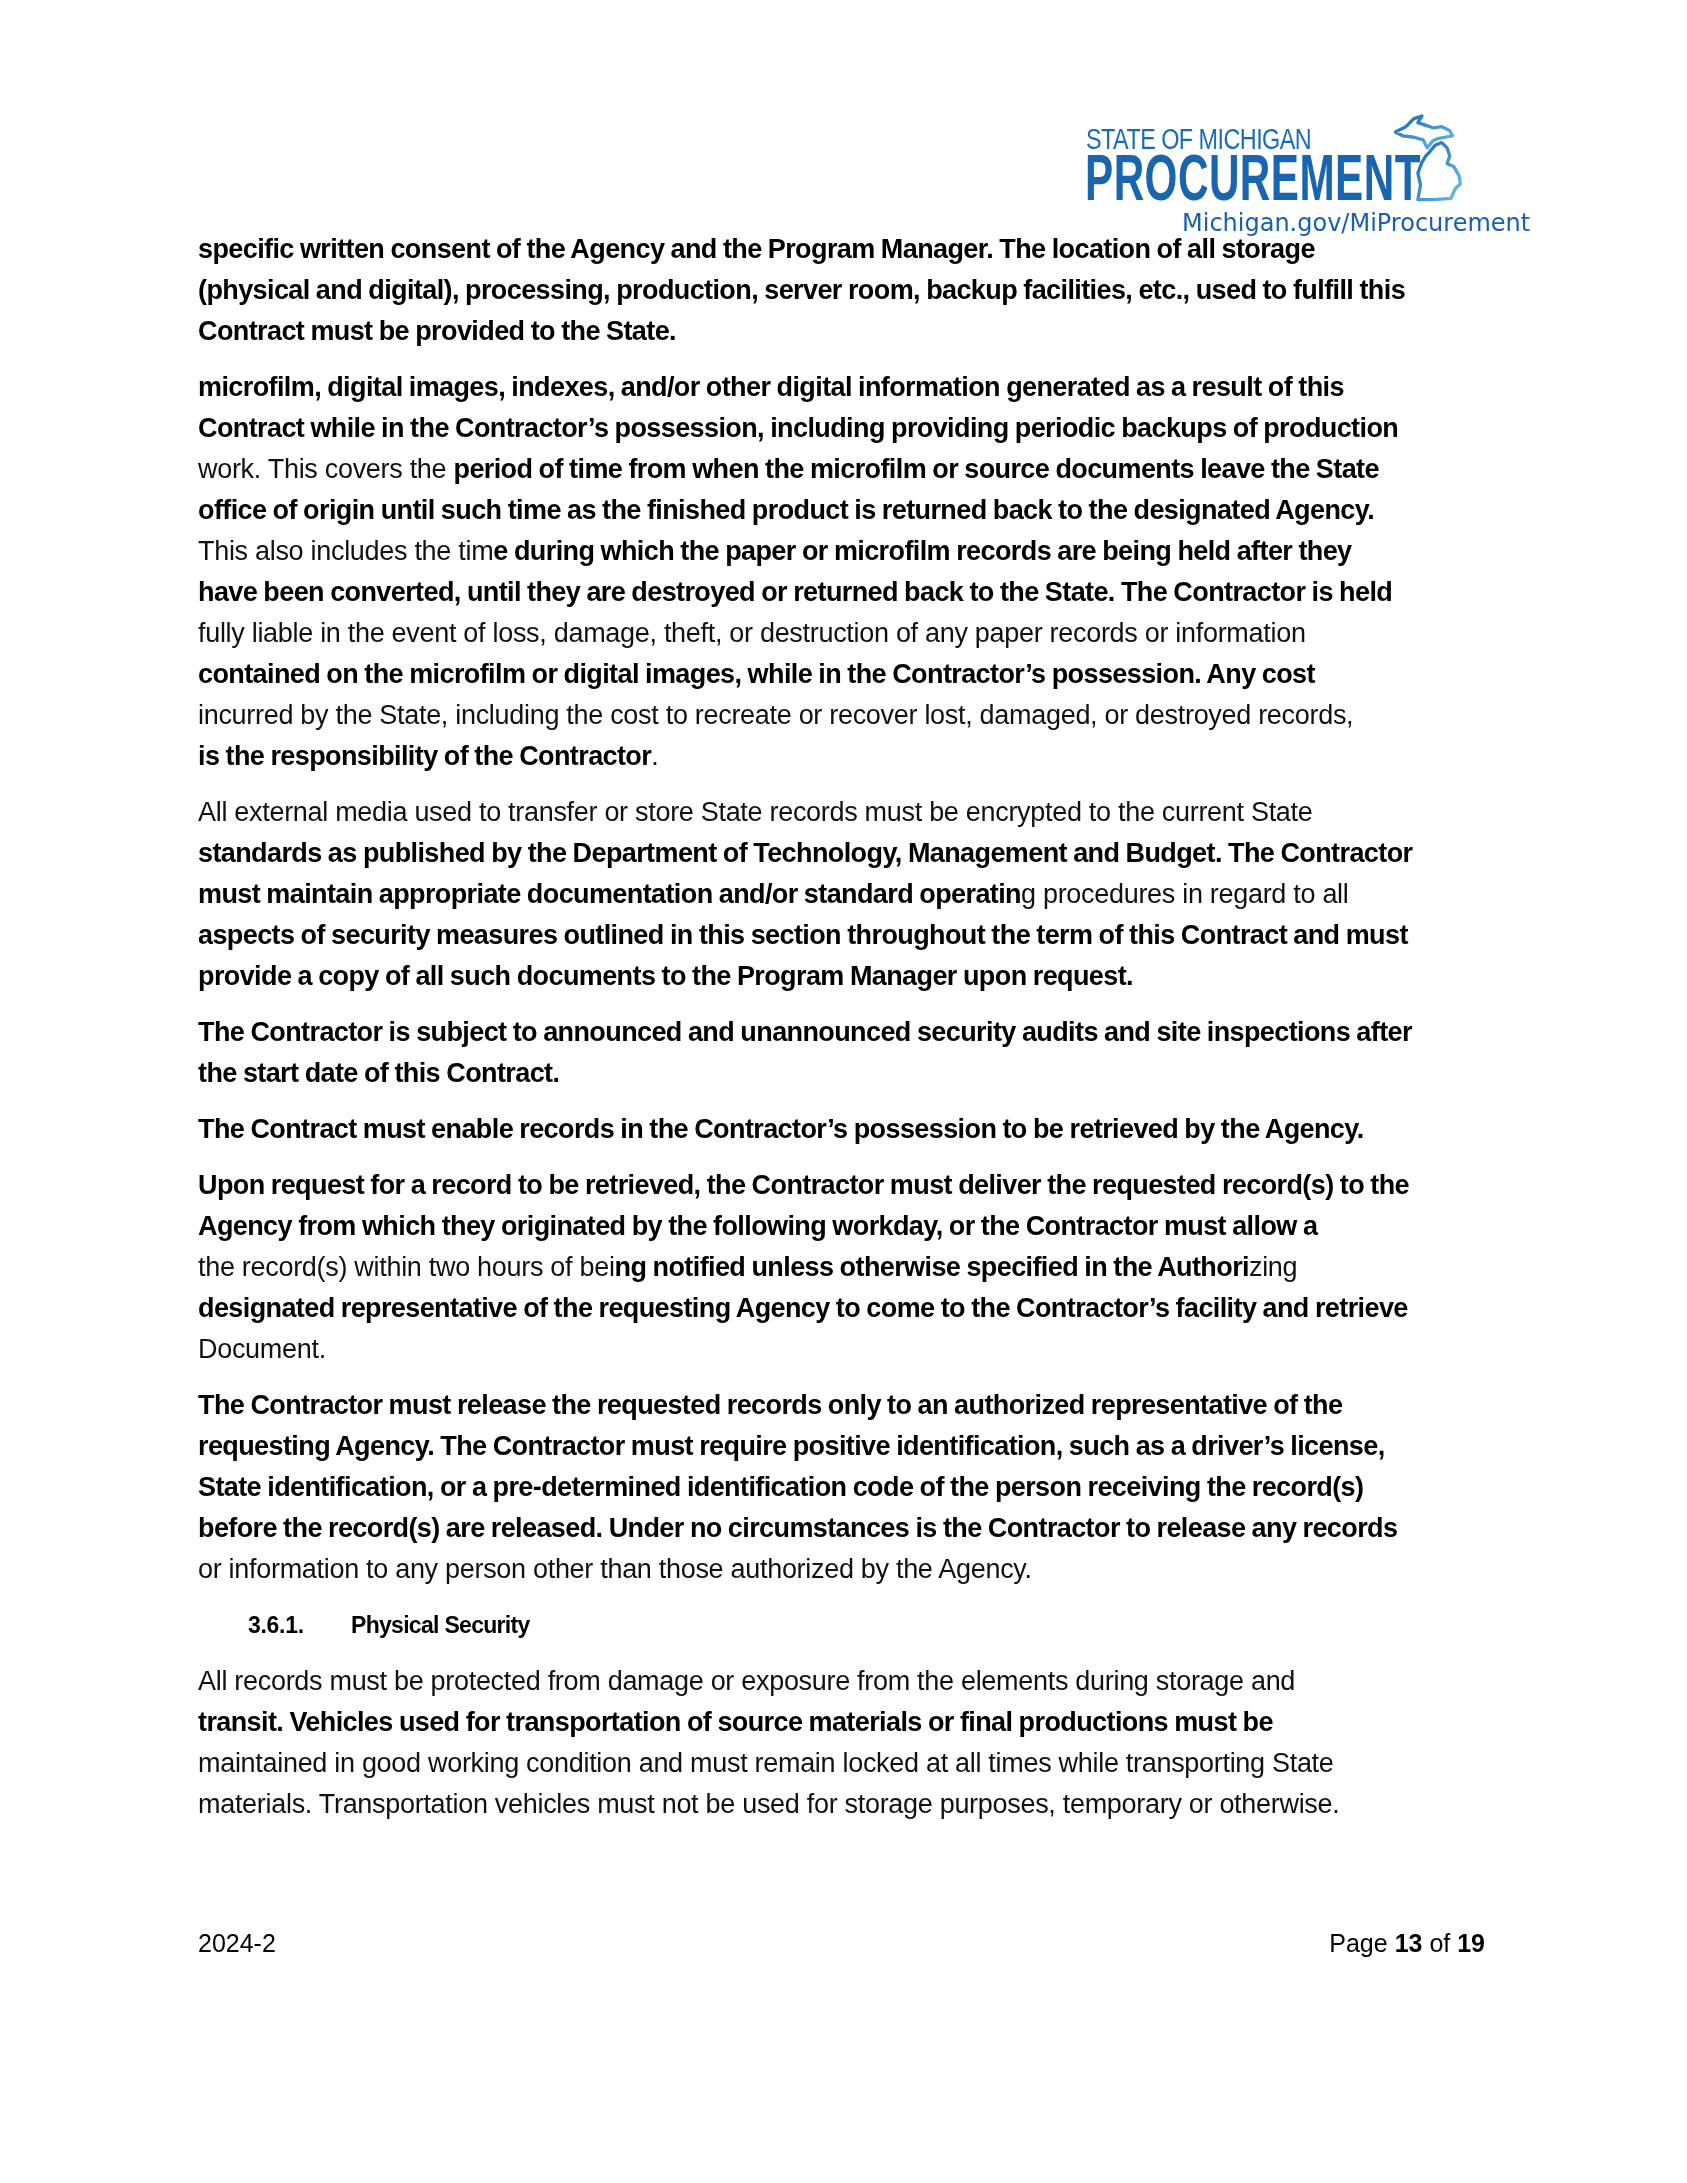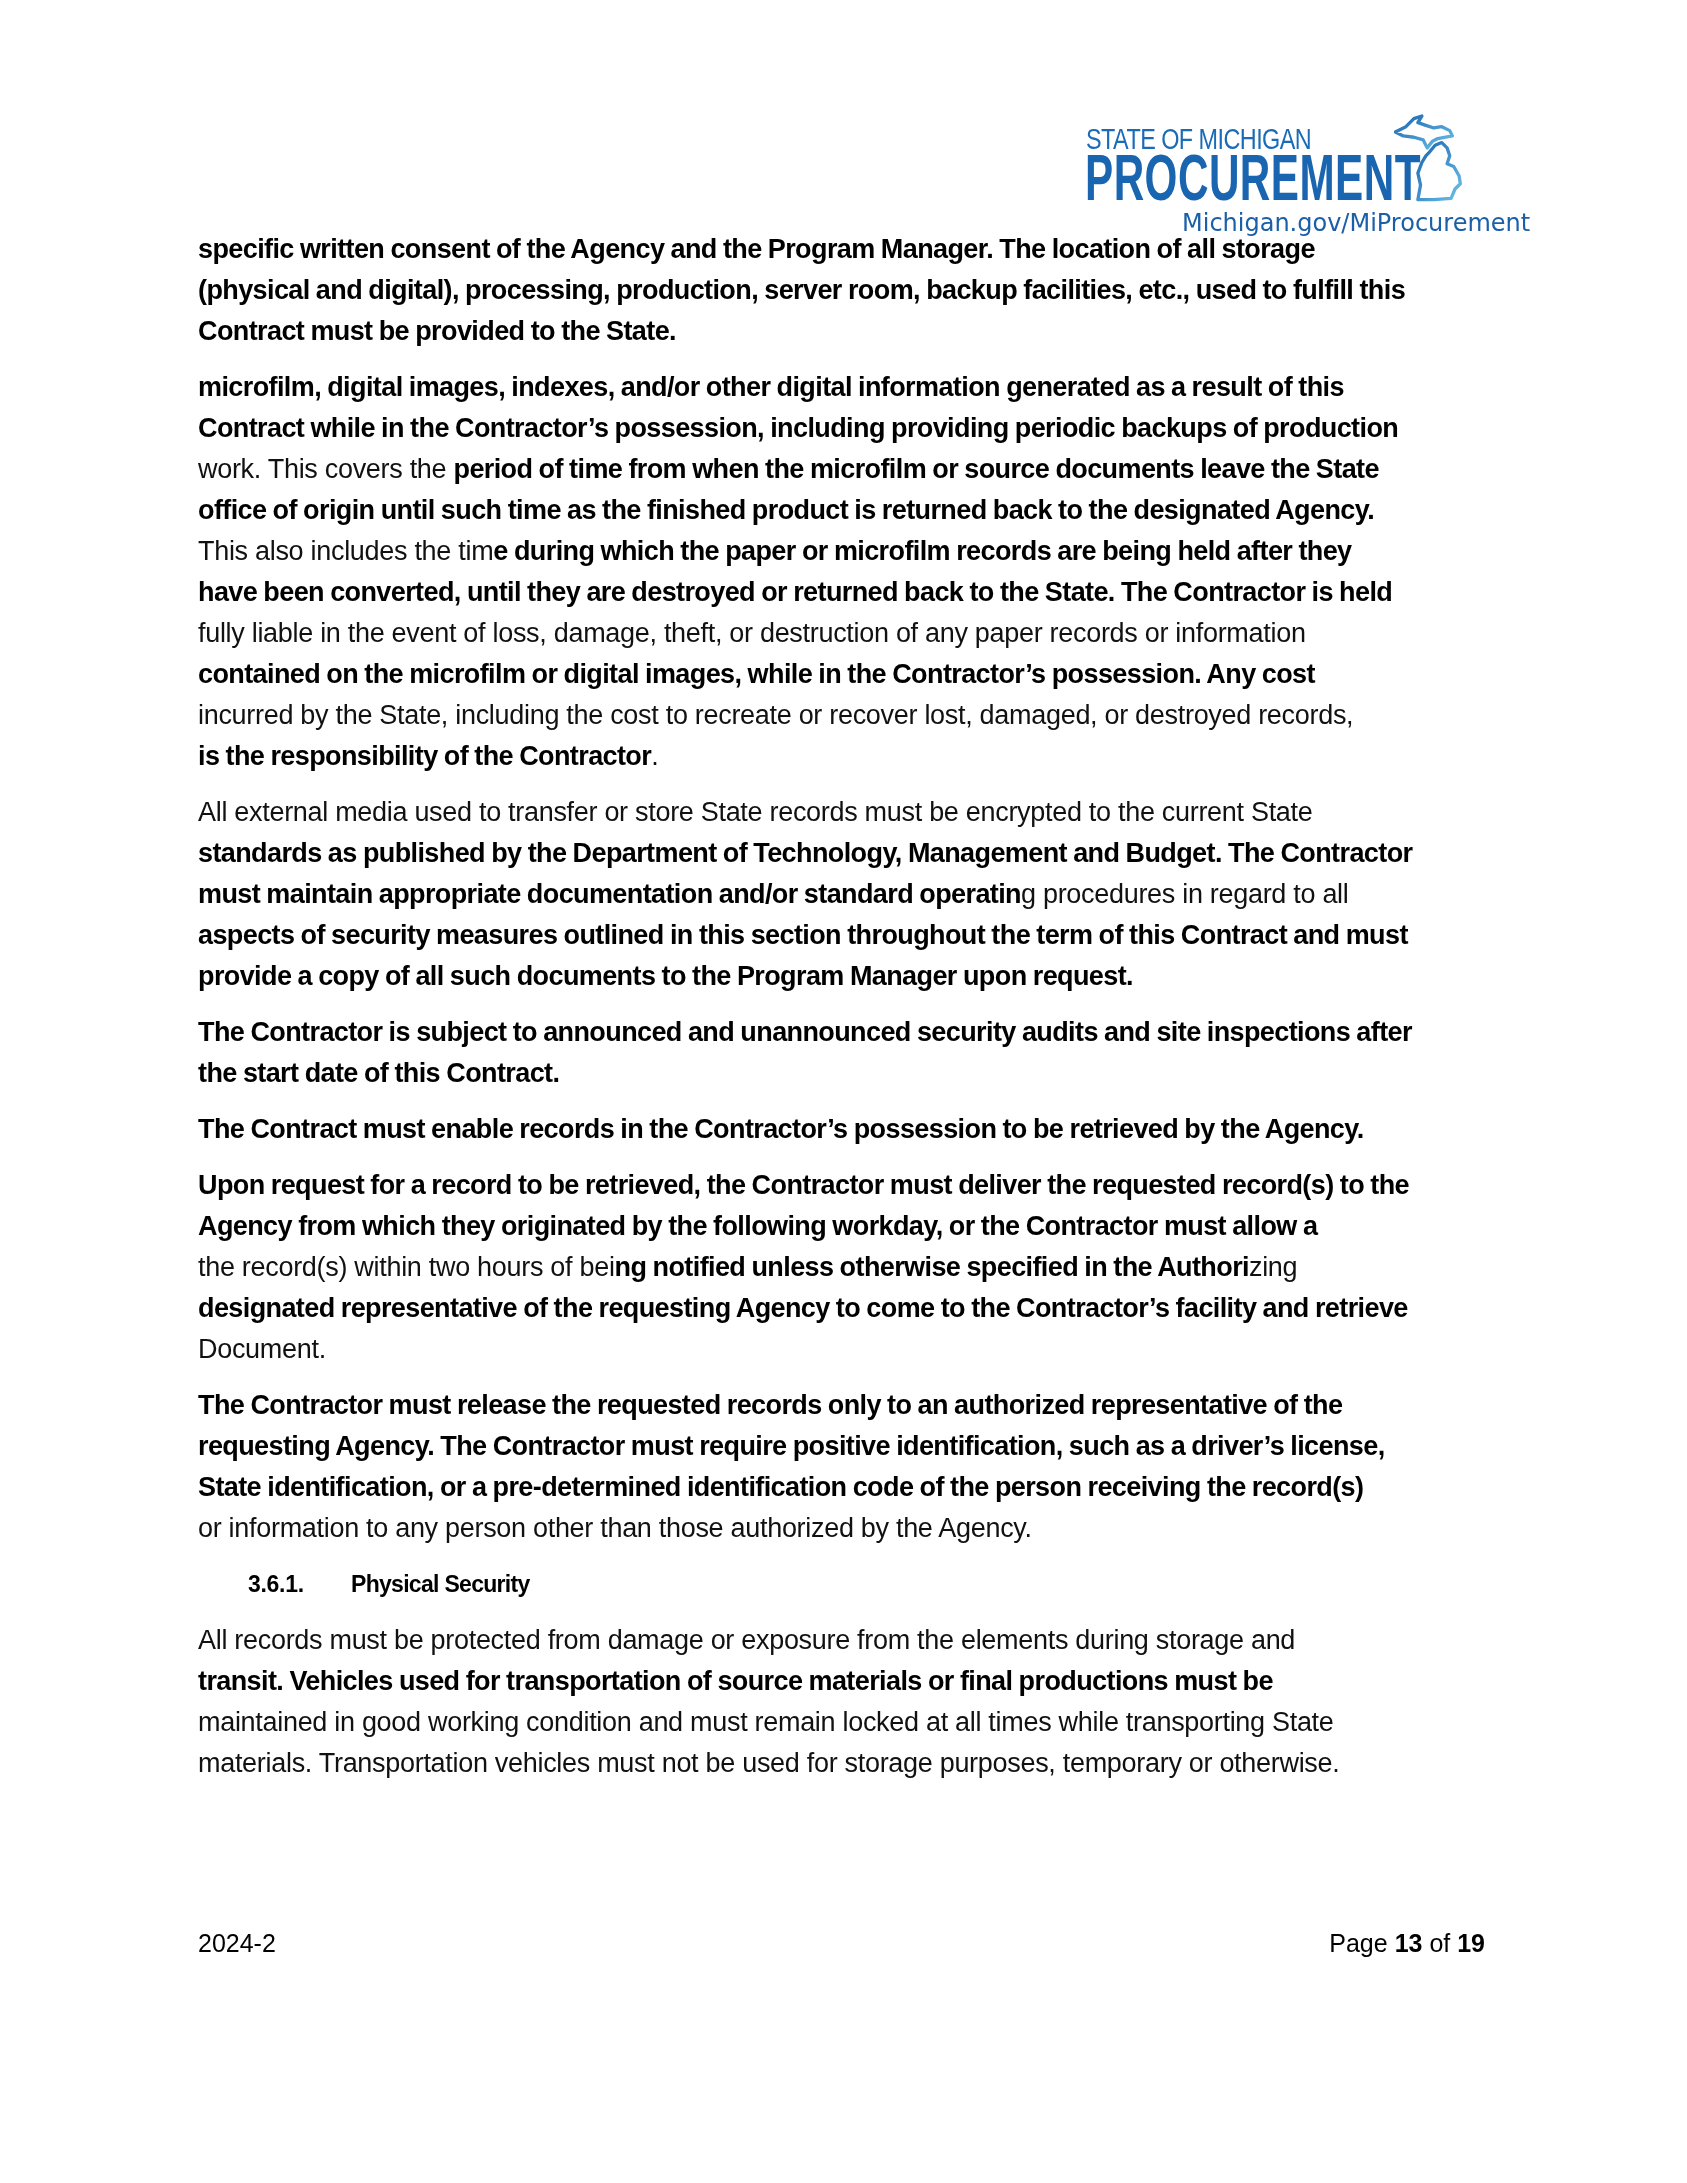--- a/index.html
+++ b/index.html
@@ -83,20 +83,21 @@
         <span class="line"><span class="m">Upon request for a record to be retrieved, the Contractor must deliver the requested record(s) to the</span></span>
         <span class="line"><span class="m">Agency from which they originated by the following workday, or the Contractor must allow a</span></span>
         <span class="line"><span class="l">the record(s) within two hours of bei</span><span class="m">ng notified unless otherwise specified in the Authori</span><span class="l">zing</span></span>
         <span class="line"><span class="m">designated representative of the requesting Agency to come to the Contractor’s facility and retrieve</span></span>
         <span class="line"><span class="l">Document.</span></span>
       </p>
       <p class="para">
         <span class="line"><span class="m">The Contractor must release the requested records only to an authorized representative of the</span></span>
         <span class="line"><span class="m">requesting Agency. The Contractor must require positive identification, such as a driver’s license,</span></span>
         <span class="line"><span class="m">State identification, or a pre-determined identification code of the person receiving the record(s)</span></span>
+        <span class="line"><span class="m">before the record(s) are released. Under no circumstances is the Contractor to release any records</span></span>
         <span class="line"><span class="l">or information to any person other than those authorized by the Agency.</span></span>
       </p>
     </div>
   <div class="heading">
     <span class="num">3.6.1.</span><span class="title">Physical Security</span>
   </div>
   <div id="sparas">
       <p class="para">
         <span class="line"><span class="l">All records must be protected from damage or exposure from the elements during storage and</span></span>
         <span class="line"><span class="m">transit. Vehicles used for transportation of source materials or final productions must be</span></span>

